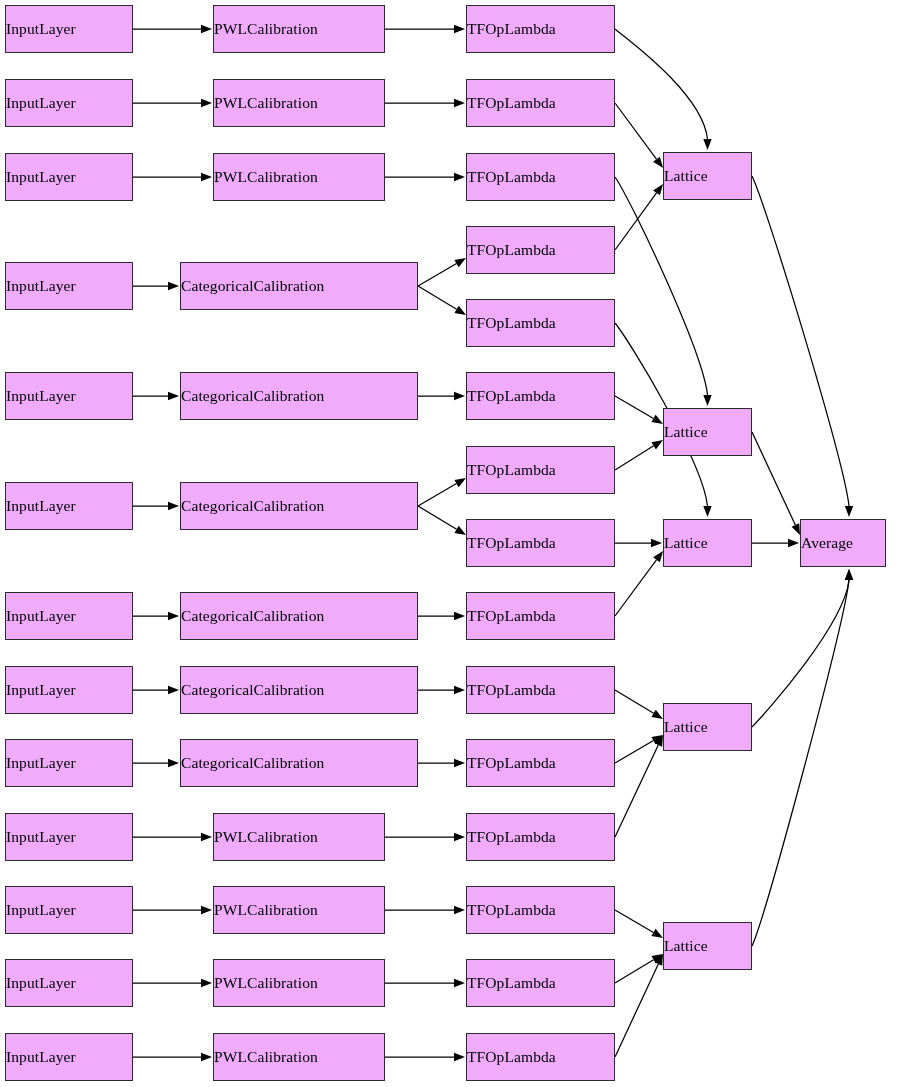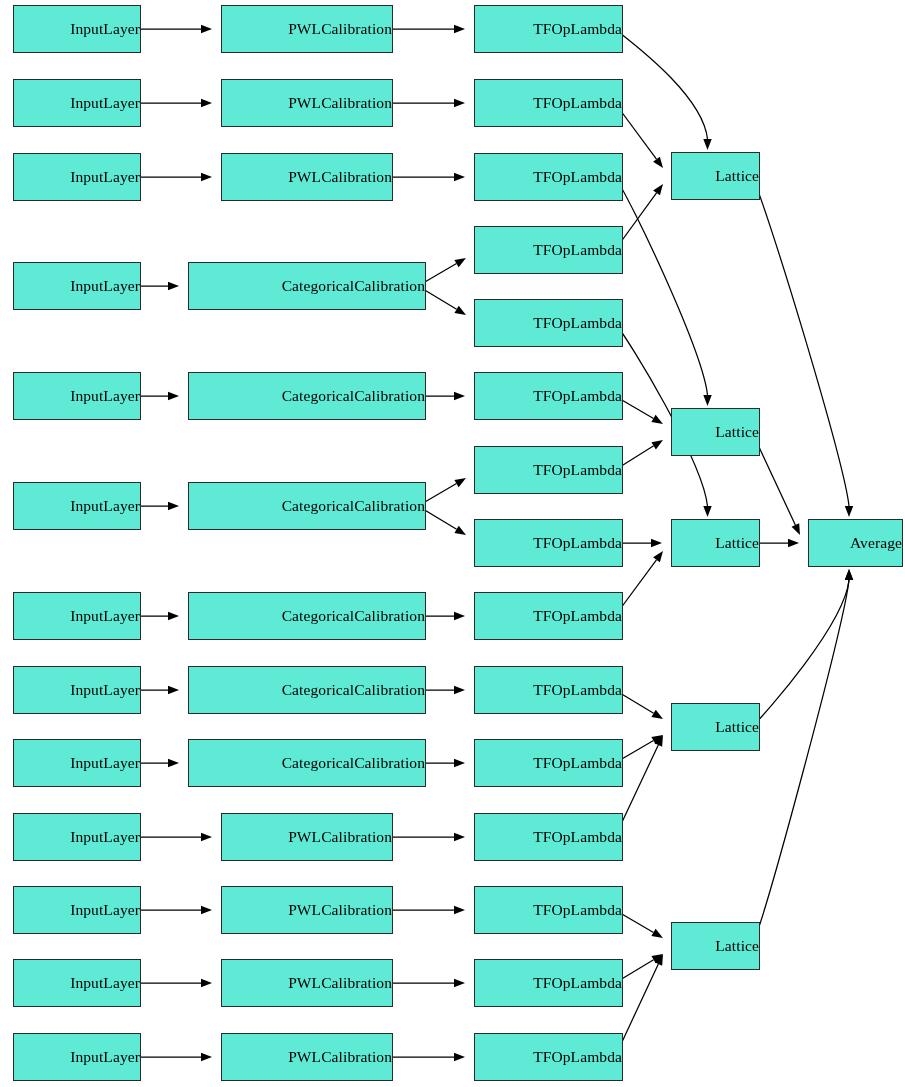--- a/index.html
+++ b/index.html
@@ -1,24 +1,24 @@
 <!DOCTYPE html>
 <html><head>
 <meta charset="utf-8">
 <style>
   html,body{margin:0;padding:0;background:#ffffff;}
   body{width:905px;height:1087px;overflow:hidden;
        font-family:"Liberation Serif","DejaVu Serif",serif;}
   #canvas{position:relative;width:905px;height:1087px;background:#fff;}
   svg#edges{position:absolute;left:0;top:0;width:905px;height:1087px;}
-  .node{position:absolute;box-sizing:border-box;background:#5eead4;
+  .node{position:absolute;box-sizing:border-box;background:#f0abfc;
         border:1px solid #2b2b2b;display:flex;align-items:center;
-        justify-content:flex-end;color:#000000;font-size:15.5px;
+        justify-content:flex-start;color:#000000;font-size:15.5px;
         font-family:"Liberation Serif","DejaVu Serif",serif;
-        line-height:1;letter-spacing:0.1px;white-space:nowrap;margin-left:8px;}
+        line-height:1;letter-spacing:0.1px;white-space:nowrap;}
   .node span{pointer-events:none;}
 </style>
 </head>
 <body>
 
 <div id="canvas">
   <svg id="edges" viewBox="0 0 905 1087" preserveAspectRatio="none">
       <path d="M752,946 C766.4,913.76 844.2,625 849,580" stroke="#000000" stroke-width="1.25" fill="none"></path>
       <path d="M752,727 C766.4,712.28 844.2,625 849,580" stroke="#000000" stroke-width="1.25" fill="none"></path>
       <path d="M752,543 L789,543" stroke="#000000" stroke-width="1.25" fill="none"></path>
@@ -248,17 +248,17 @@
       </div>
       <div class="node" style="left: 663px; top: 519px; width: 89px; height: 48px;">
         <span>Lattice</span>
       </div>
       <div class="node" style="left: 663px; top: 703px; width: 89px; height: 48px;">
         <span>Lattice</span>
       </div>
       <div class="node" style="left: 663px; top: 922px; width: 89px; height: 48px;">
         <span>Lattice</span>
       </div>
-      <div class="node" style="left: 800px; top: 519px; width: 95px; height: 48px;">
+      <div class="node" style="left: 800px; top: 519px; width: 86px; height: 48px;">
         <span>Average</span>
       </div>
     </div>
 </div>
 
 </body></html>

